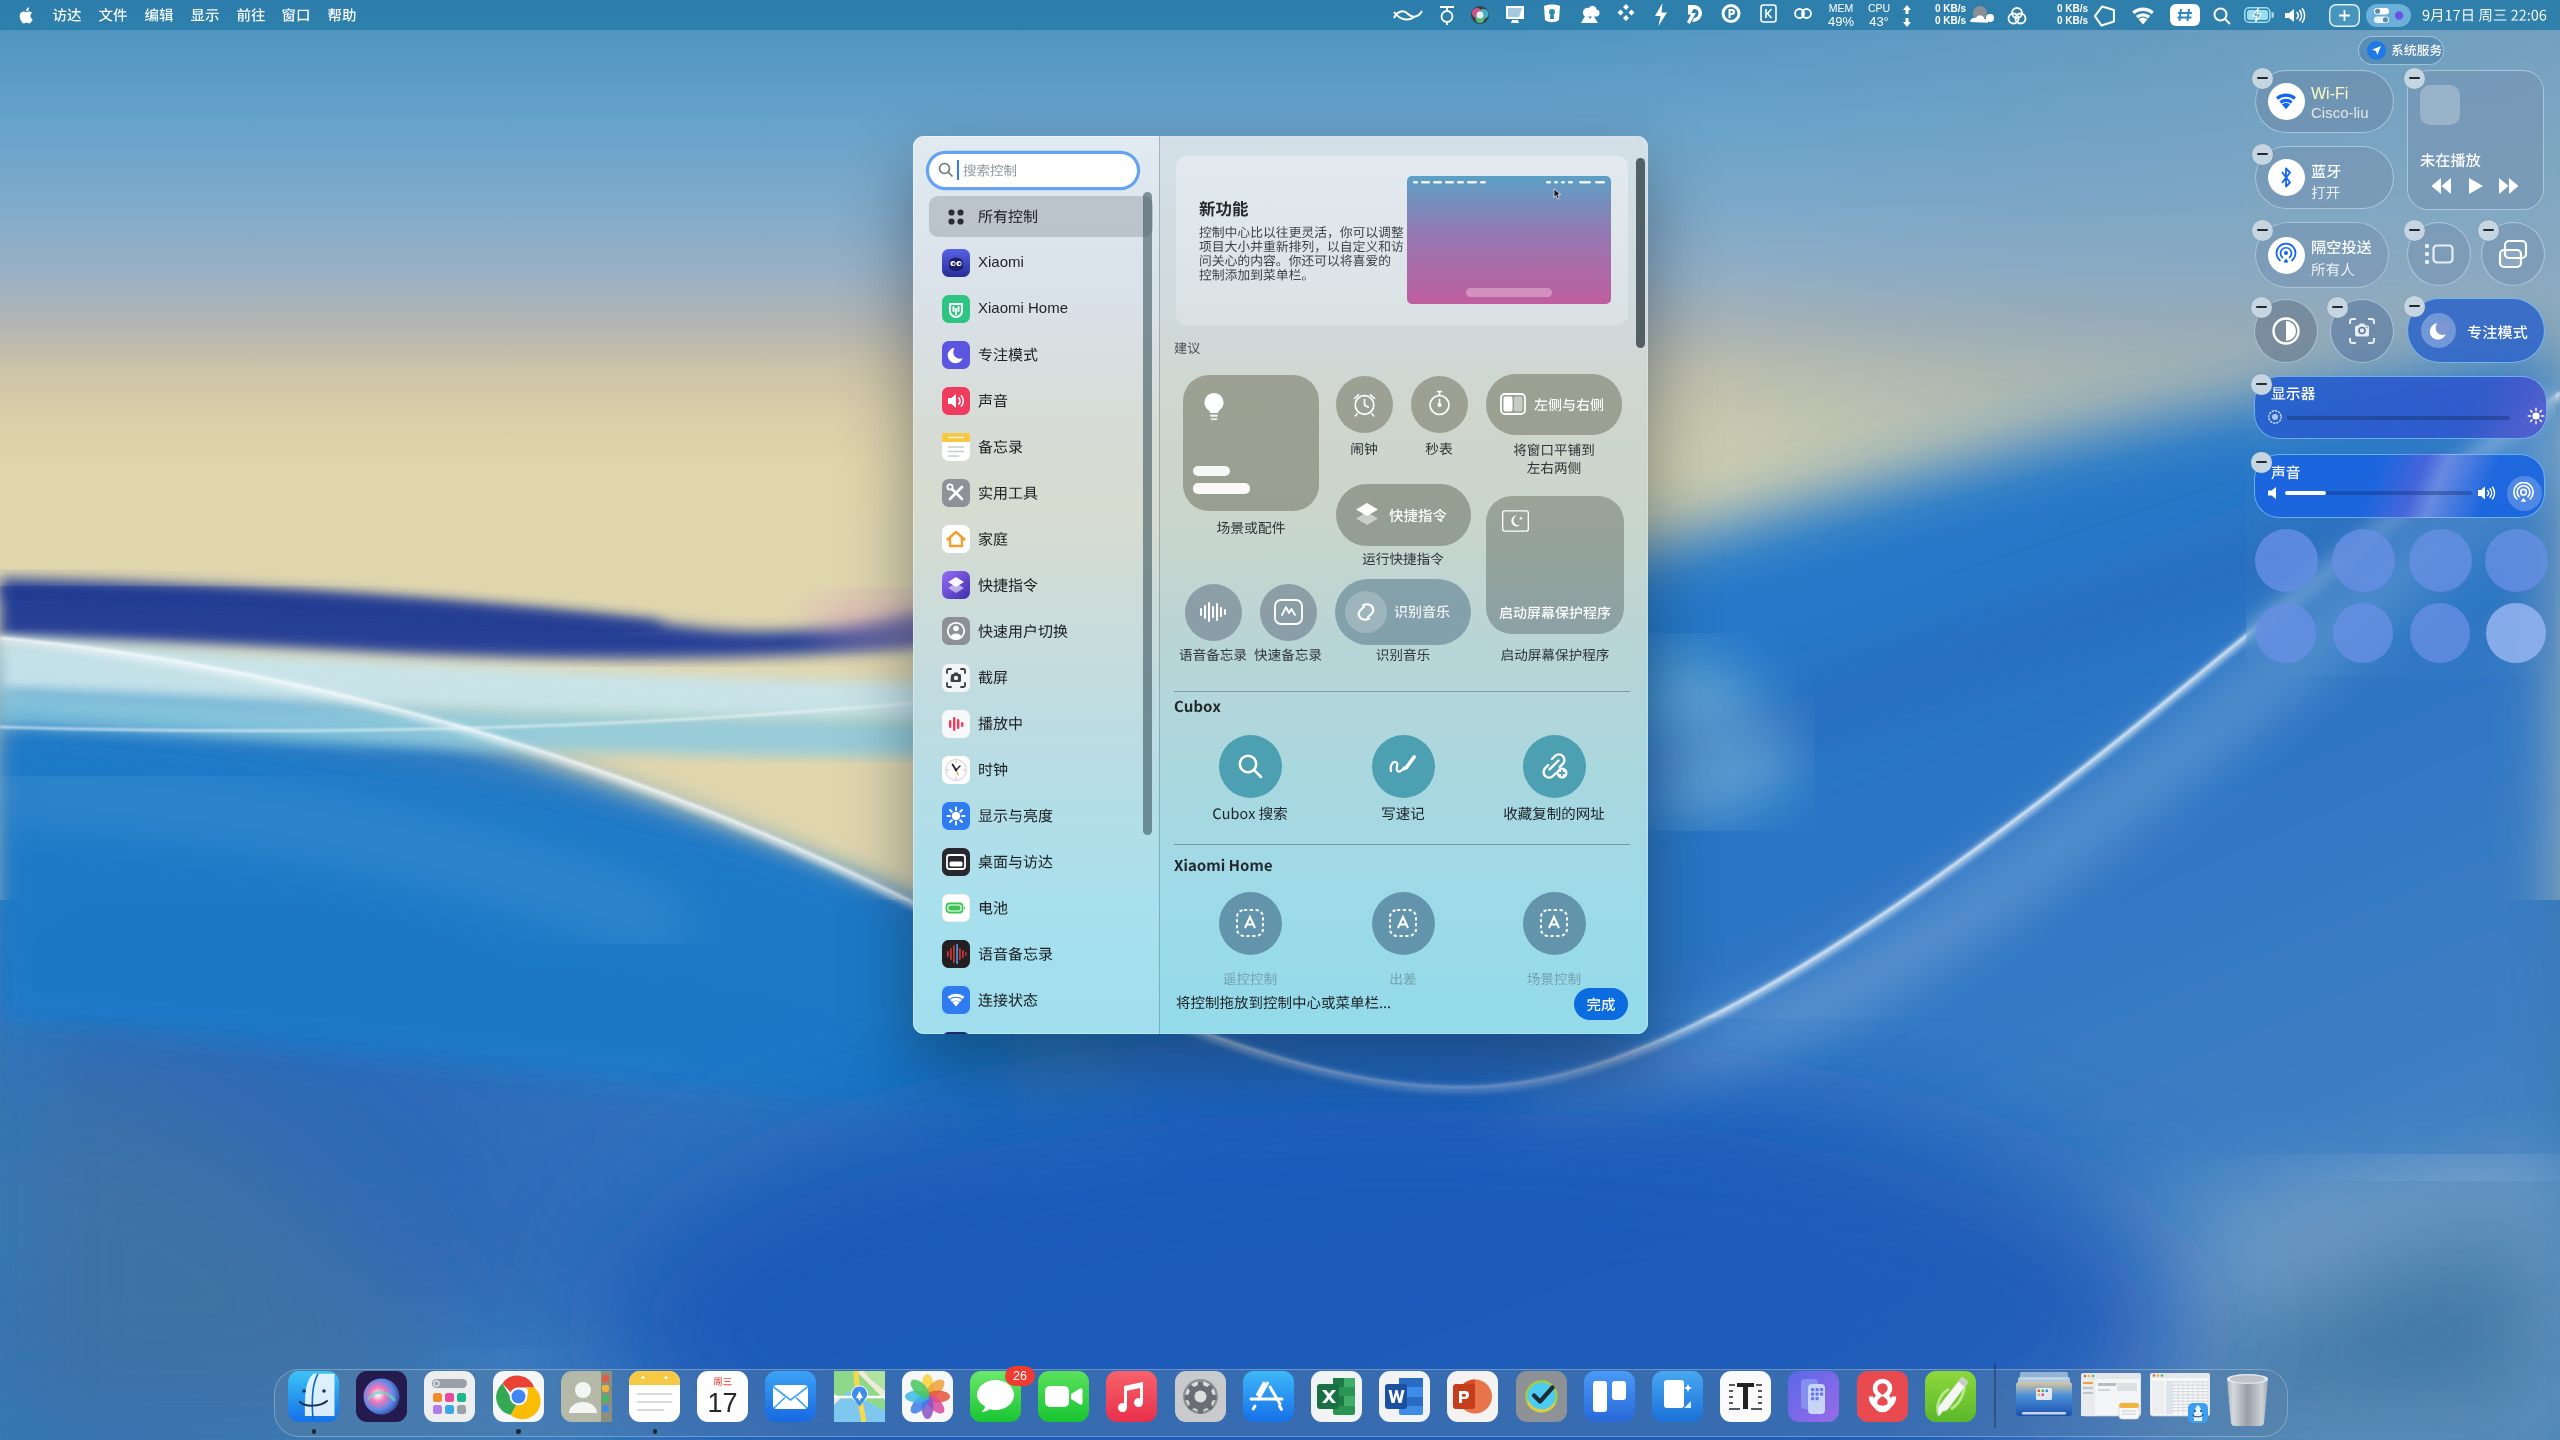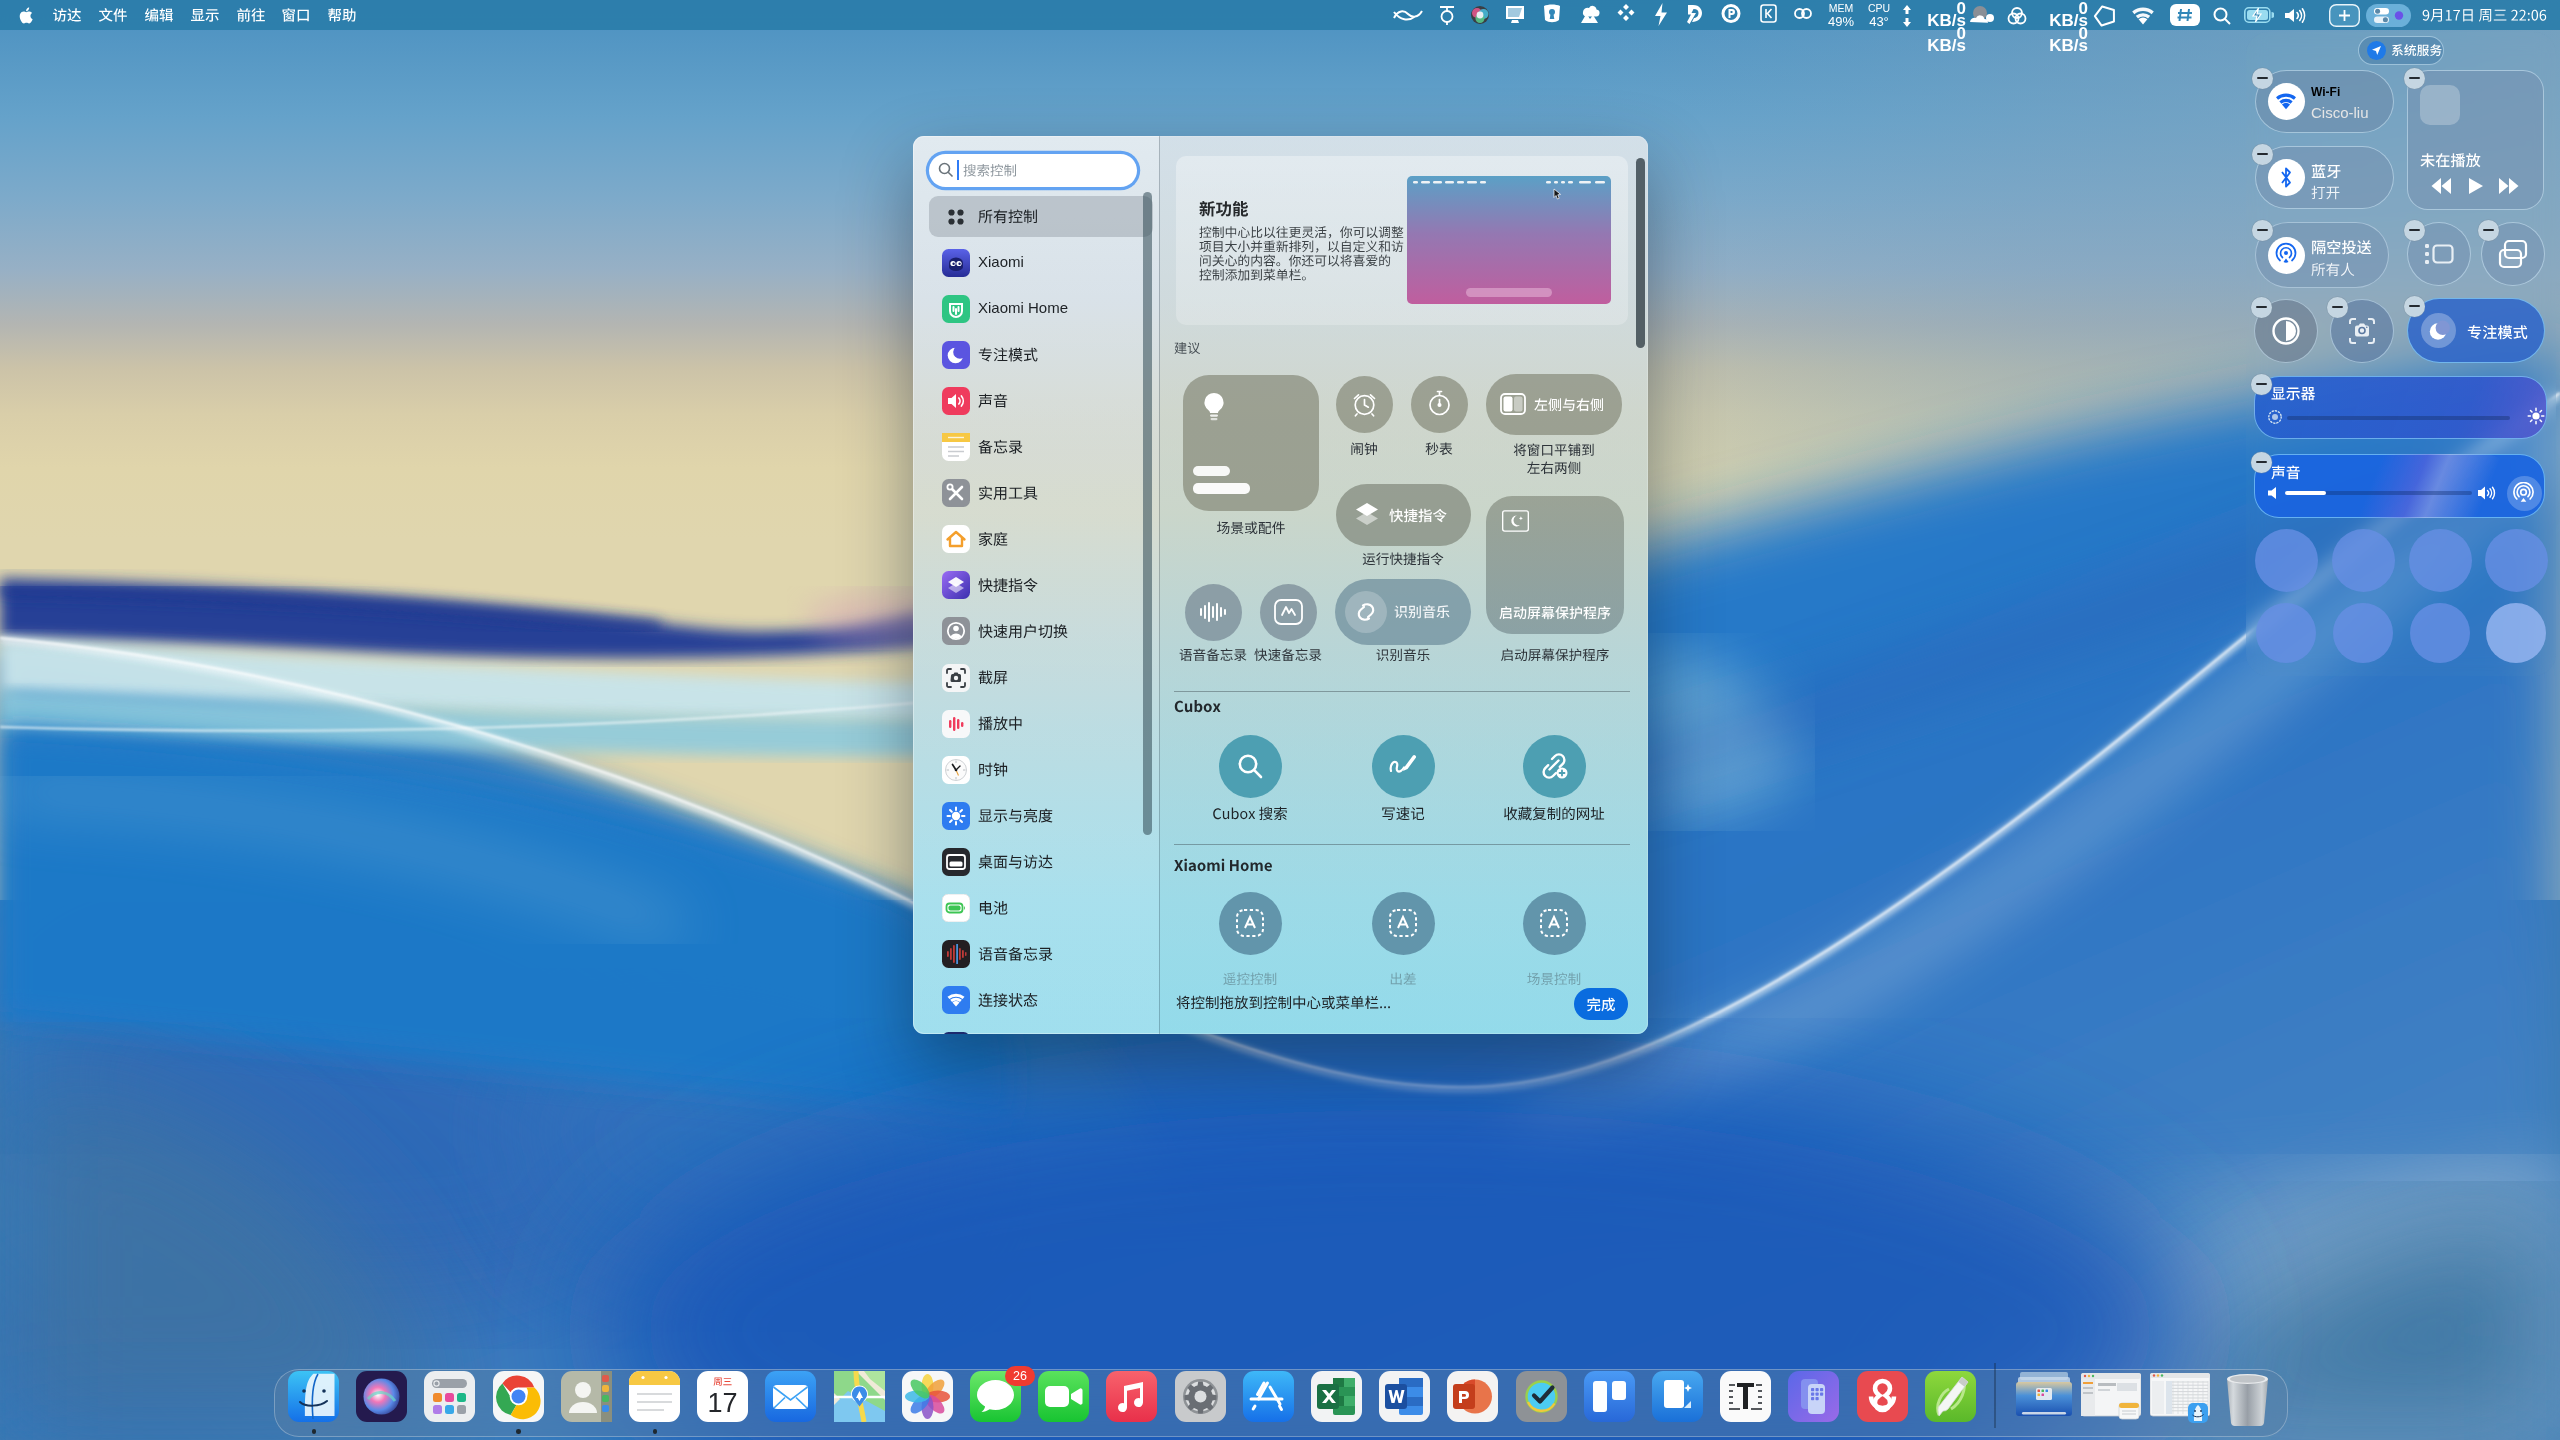--- a/index.html
+++ b/index.html
@@ -3,21 +3,21 @@
 *{margin:0;padding:0;box-sizing:border-box}
 html,body{width:2560px;height:1440px;overflow:hidden;background:#3a7ab0;font-family:"Liberation Sans",sans-serif}
 #root{position:relative;width:2560px;height:1440px;overflow:hidden}
 .abs{position:absolute}
 .circ{border-radius:50%}
 .wallwrap{position:absolute;inset:0}
 .menubar{position:absolute;left:0;top:0;width:2560px;height:30px;background:rgba(42,125,170,0.92);backdrop-filter:blur(30px)}
 .mbtxt{position:absolute;top:2px;text-align:center;color:#fff;font-size:11px;line-height:13px}
 .mbtxt span{font-size:10.5px;display:block}
 .mbtxt b{font-size:13px;font-weight:normal;display:block}
-.mbtxt2{position:absolute;top:2.5px;text-align:right;color:#fff;font-size:17px;line-height:12.5px;font-weight:bold}
+.mbtxt2{position:absolute;top:2.5px;text-align:right;color:#fff;font-size:10px;line-height:12.5px;font-weight:bold}
 .lat{position:absolute;color:#1d2125}
 .win{position:absolute;left:913px;top:136px;width:735px;height:898px;border-radius:11px;
  background:linear-gradient(180deg,#d9e4ec 0%,#d1dce4 18%,#d0d6cf 32%,#d1d7c9 42%,#c2d7d7 55%,#afd9e1 70%,#9fdceb 85%,#95dbec 100%);
  box-shadow:0 30px 70px rgba(10,30,50,0.45), 0 0 0 1px rgba(255,255,255,0.35) inset}
 .sidebar{position:absolute;left:913px;top:136px;width:246px;height:898px;border-radius:11px 0 0 11px;
  background:linear-gradient(180deg,rgba(255,255,255,0.22),rgba(255,255,255,0.12) 40%,rgba(255,255,255,0.10))}
 .rpane{position:absolute;left:1160px;top:136px;width:488px;height:898px;border-radius:0 11px 11px 0;
  background:linear-gradient(180deg,rgba(205,219,229,0.5) 0%,rgba(206,214,200,0.42) 30%,rgba(175,210,210,0.38) 55%,rgba(145,218,232,0.42) 100%)}
 .vdiv{position:absolute;left:1159px;top:136px;width:1px;height:898px;background:rgba(40,55,65,0.28)}
 .search{position:absolute;left:929px;top:154px;width:208px;height:33px;border-radius:17px;background:#fff;
@@ -560,21 +560,21 @@
 <svg class="abs" style="left:2370.5px;top:45px" width="11" height="11" viewBox="0 0 11 11" fill="#fff">
       <path d="M10 1 L6.2 10 L5 6 L1 4.8 Z"></path>
     </svg>
 <div class="abs" style="left:2255px;top:70px;width:139px;height:63px;border-radius:31.5px;background:rgba(108,140,170,0.60);border:1px solid rgba(210,235,250,0.55)"></div>
 <div class="abs circ" style="left:2267.5px;top:83px;width:37px;height:37px;background:#fff"></div>
 <svg class="abs" style="left:2274px;top:92px" width="24" height="18" viewBox="0 0 26 19" fill="#1366f0">
 <path d="M13 18.5 L8.6 13.2 a7 7 0 0 1 8.8 0 Z"></path>
       <path d="M5.8 9.8 a11.2 11.2 0 0 1 14.4 0 L18 12.5 a7.6 7.6 0 0 0 -10 0 Z"></path>
       <path d="M2.2 5.5 a16.5 16.5 0 0 1 21.6 0 L21.6 8.2 a13 13 0 0 0 -17.2 0 Z"></path>
     </svg>
-<div class="lat" style="left:2311px;top:85px;font-size:12px;font-weight:bold;color:#000000">Wi-Fi</div>
+<div class="lat" style="left:2311px;top:85px;font-size:16px;font-weight:normal;color:#fef9c3">Wi-Fi</div>
 <div class="lat" style="left:2311px;top:104px;font-size:15px;color:#e5e5e5">Cisco-liu</div>
 <div class="abs" style="left:2407px;top:70px;width:137px;height:140px;border-radius:21px;background:rgba(116,146,176,0.55);border:1px solid rgba(210,235,250,0.55)"></div>
 <div class="abs" style="left:2420px;top:85px;width:40px;height:40px;border-radius:10px;background:rgba(255,255,255,0.25)"></div>
 <svg class="abs" style="left:2427px;top:176px" width="97" height="20" viewBox="0 0 97 20" fill="#fff">
 <path d="M14 2 V18 L4.5 10 Z M24 2 V18 L14.5 10 Z"></path>
 <path d="M42 2 L56 10 L42 18 Z"></path>
 <path d="M72 2 V18 L81.5 10 Z M82 2 V18 L91.5 10 Z"></path>
     </svg>
 <div class="abs" style="left:2255px;top:146px;width:139px;height:63px;border-radius:31.5px;background:rgba(116,146,176,0.55);border:1px solid rgba(210,235,250,0.55)"></div>
 <div class="abs circ" style="left:2267.5px;top:159px;width:37px;height:37px;background:#fff"></div>

